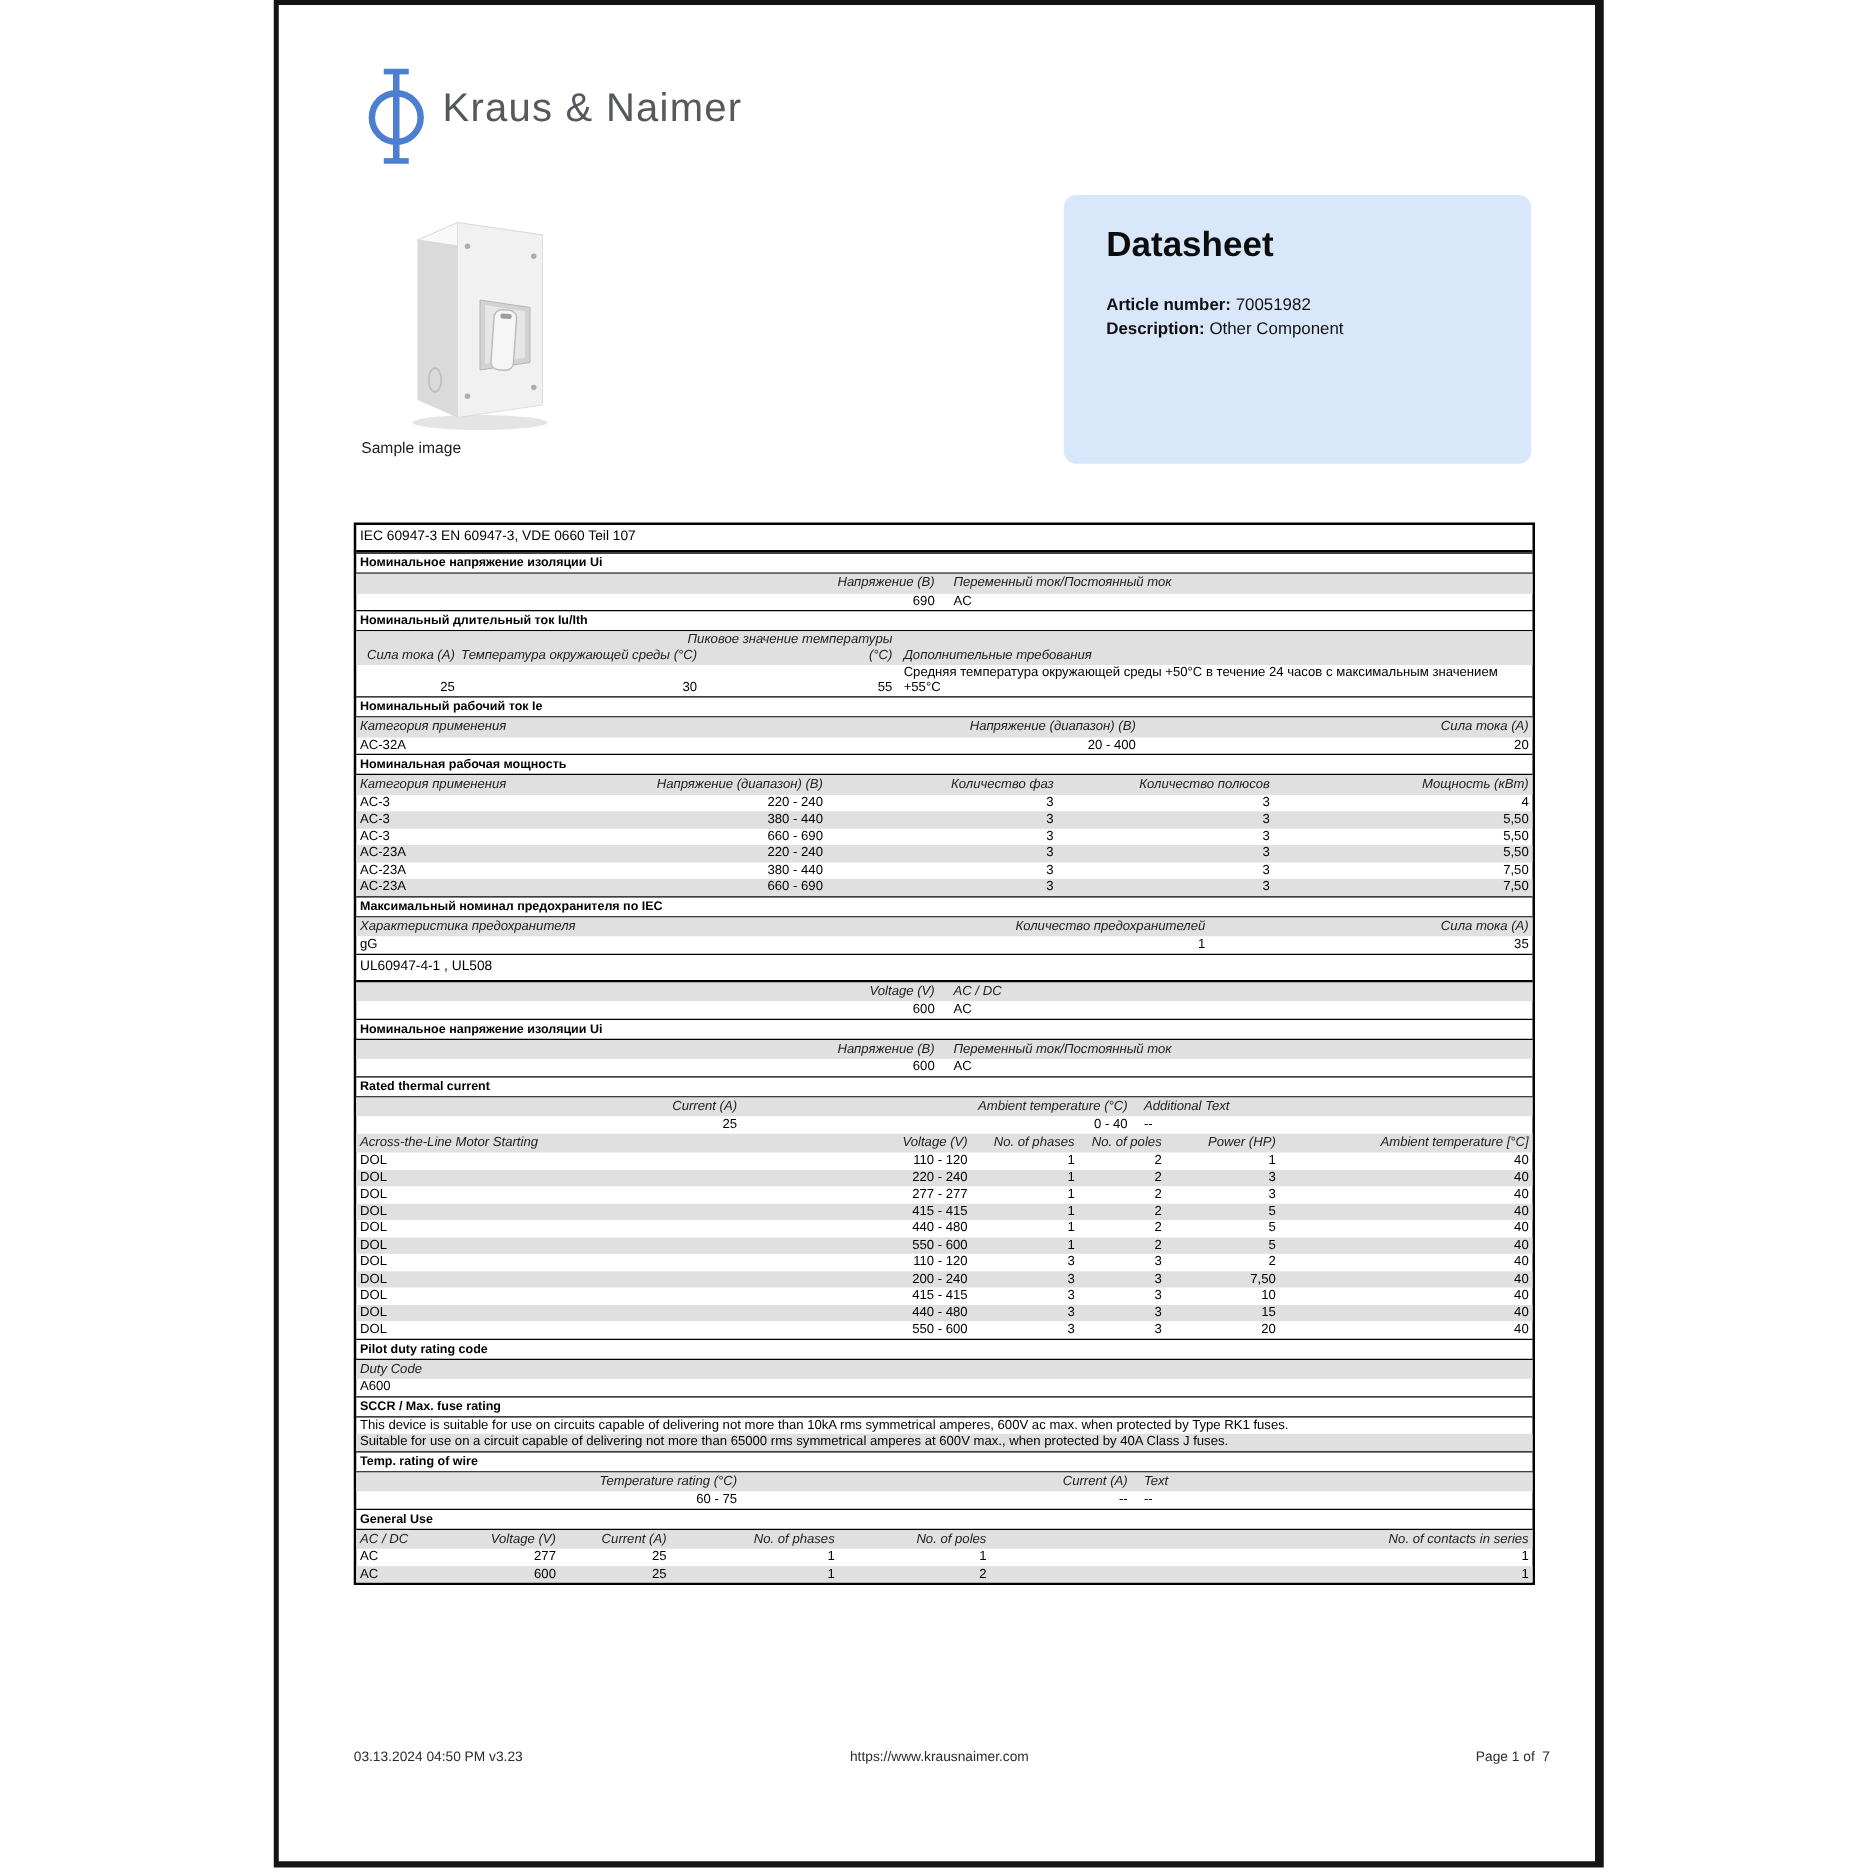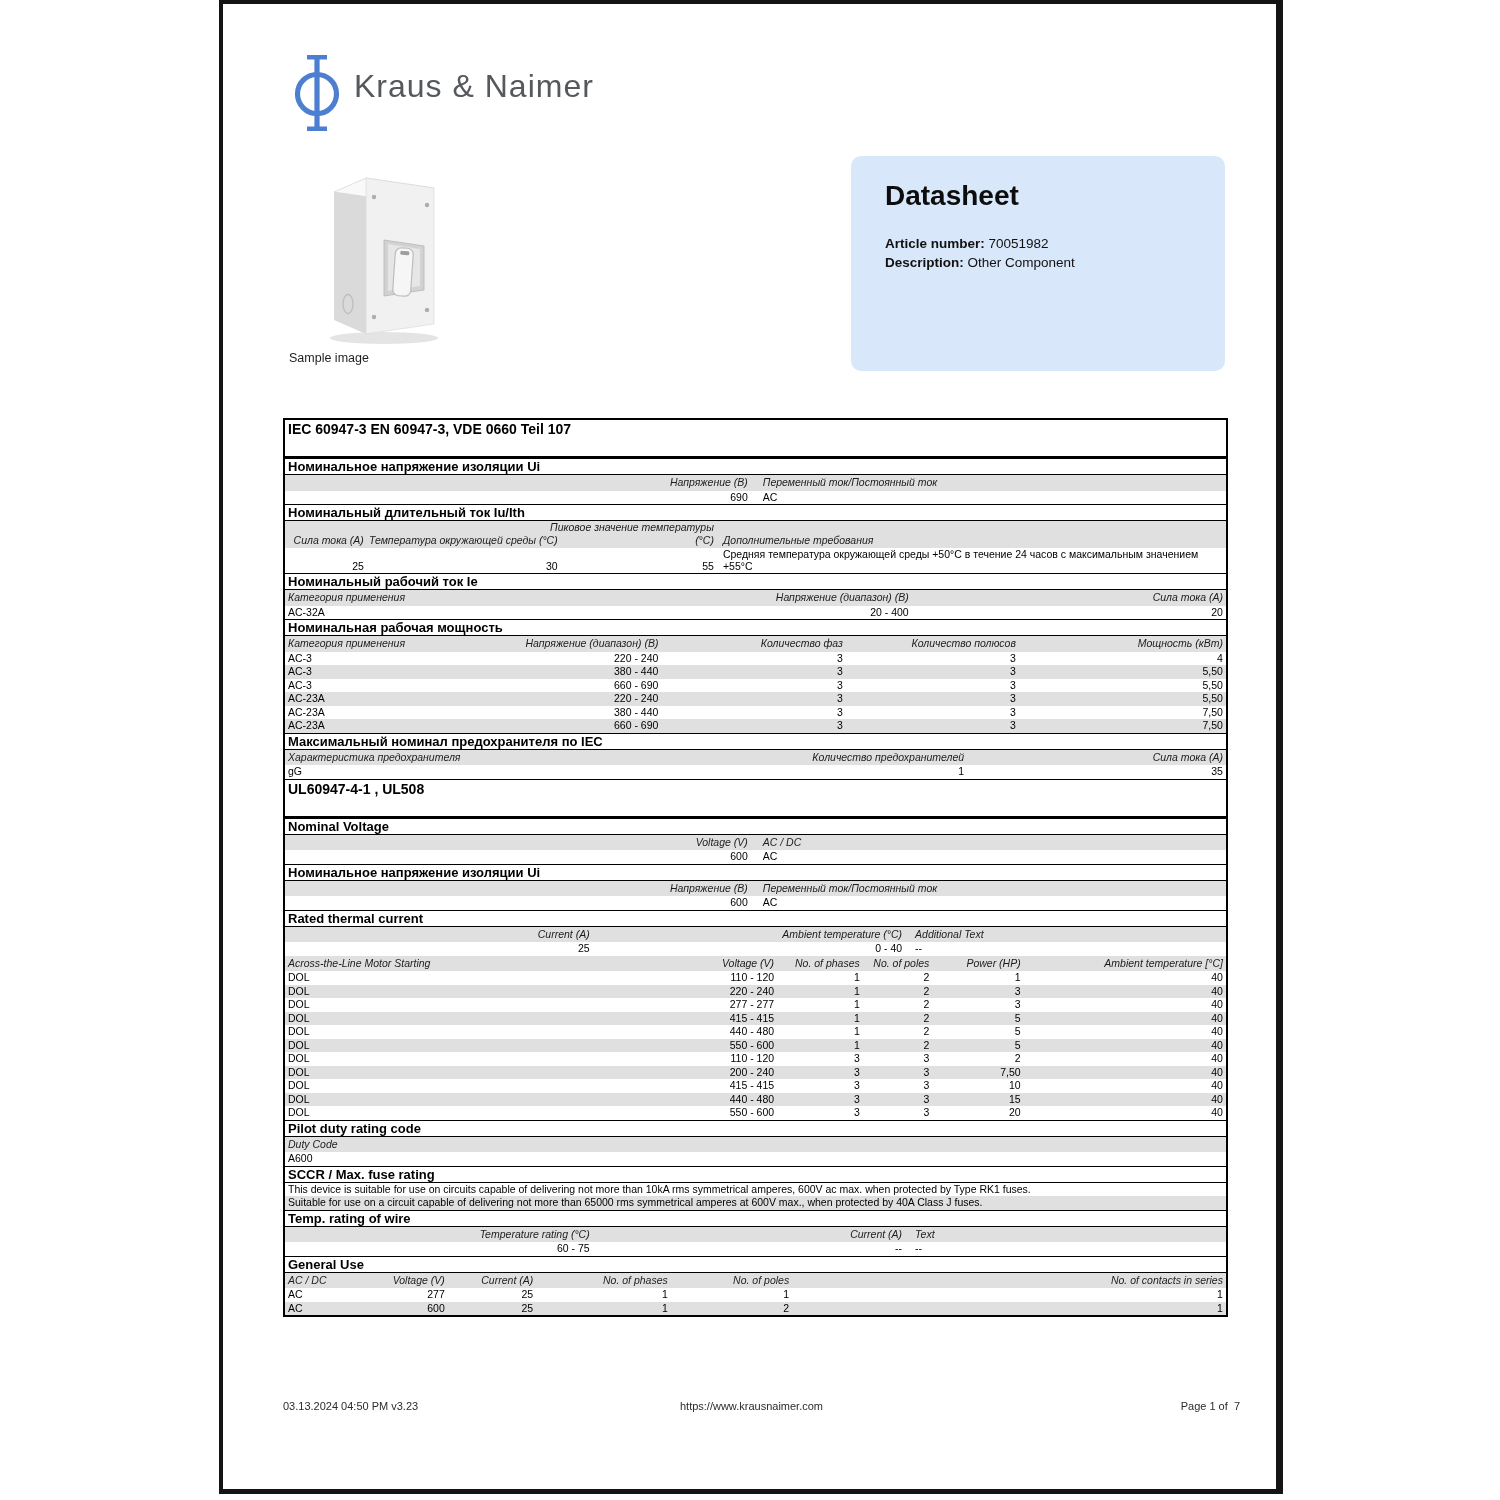--- a/index.html
+++ b/index.html
@@ -36,26 +36,26 @@
   .panel-title{font-size:28px;font-weight:bold;color:#0d0d0d;margin:0 0 22px 0;}
   .panel-line{font-size:13.5px;line-height:19px;color:#111;}
   .panel-line b{font-weight:bold;}
   
   .spec-table{
     position:absolute;left:283px;top:418px;width:945px;
     border:2px solid #000;box-sizing:border-box;background:#fff;
     font-size:10.5px;
   }
   .t-title{
-    font-size:14px;font-weight:bold;line-height:17px;padding:1px 3px 18px 3px;
+    font-size:11px;font-weight:normal;line-height:17px;padding:1px 3px 2px 3px;
     border-bottom:2px solid #000;border-top:1px solid #000;white-space:pre;
   }
   .t-title:first-child{border-top:0;}
   .t-heading{
-    font-size:13px;font-weight:bold;line-height:13px;padding:1px 3px;
+    font-size:10px;font-weight:bold;line-height:13px;padding:1px 3px;
     border-top:1px solid #000;border-bottom:1px solid #000;
   }
   .t-header{background:var(--gray,#e0e0e0);font-style:italic;color:#1c1c1c;padding:1px 0;}
   .t-header-top{text-align:right;line-height:11.5px;white-space:nowrap;box-sizing:border-box;padding-right:3px;}
   .t-cells{display:flex;align-items:flex-end;}
   .t-cell{
     box-sizing:border-box;line-height:11.5px;display:block;
     padding-bottom:1px;padding-top:1px;
   }
   .t-cell.al{text-align:left;padding-left:3px;}
@@ -232,21 +232,20 @@
       </div>
     </div>
     <div class="t-rows">
       <div class="t-row t-cells">
         <div class="t-cell al" style="width: 40%;">gG</div>
         <div class="t-cell ar" style="width: 32.5%;">1</div>
         <div class="t-cell ar" style="width: 27.5%;">35</div>
       </div>
     </div>
     <div class="t-title">UL60947-4-1 , UL508</div>
-    <div class="t-heading">Nominal Voltage</div>
     <div class="t-header">
       <div class="t-cells">
         <div class="t-cell ar" style="width: 49.5%;">Voltage (V)</div>
         <div class="t-cell al" style="width: 50.5%; padding-left: 12px;">AC / DC</div>
       </div>
     </div>
     <div class="t-rows">
       <div class="t-row t-cells">
         <div class="t-cell ar" style="width: 49.5%;">600</div>
         <div class="t-cell al" style="width: 50.5%; padding-left: 12px;">AC</div>

